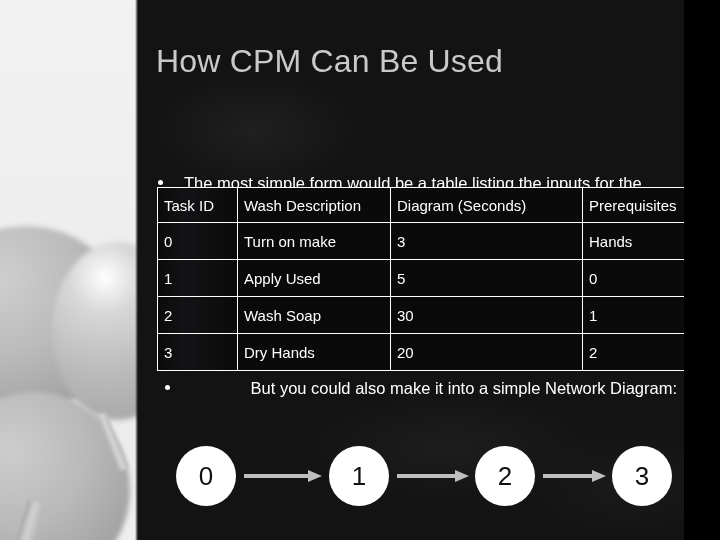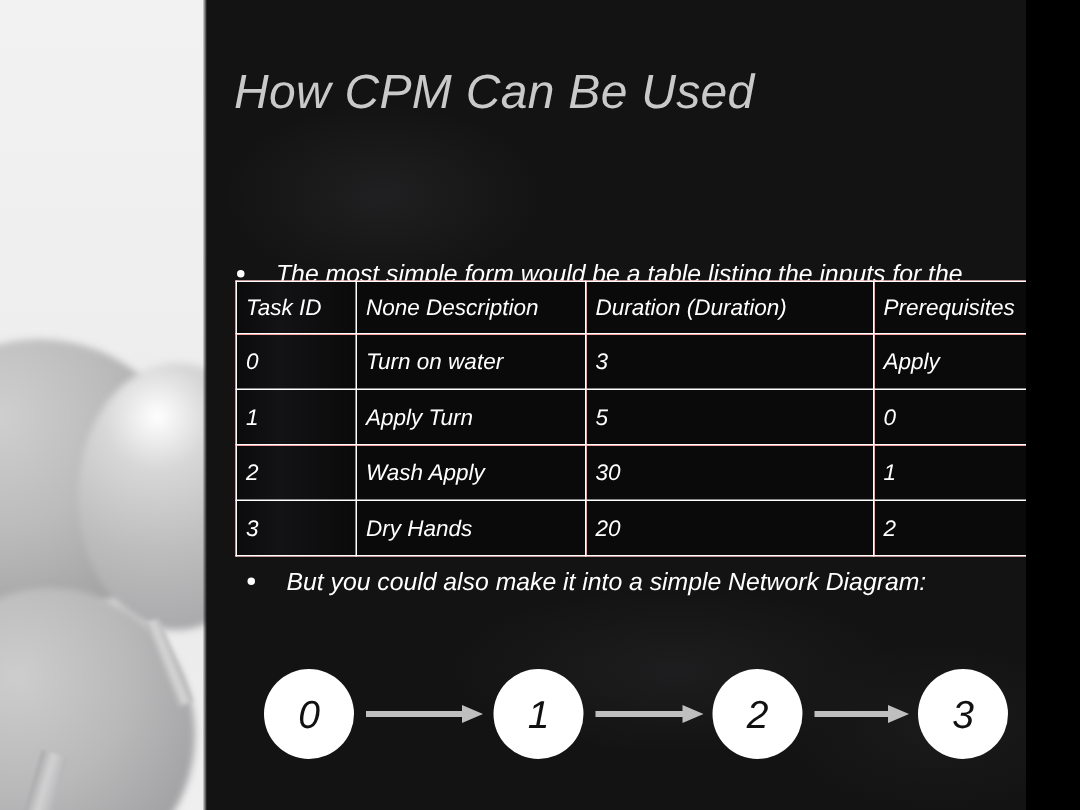--- a/index.html
+++ b/index.html
@@ -9,21 +9,20 @@
   }
   body {
     font-family: "Liberation Sans", sans-serif;
   }
   #slide {
     position: relative;
     width: 684px;
     height: 540px;
     background: #131313;
     overflow: hidden;
-    font-style: italic;
   }
 
   
   #photo-strip {
     position: absolute;
     left: 0; top: 0;
     width: 138px;
     height: 540px;
     overflow: hidden;
     background: #ececed;
@@ -111,30 +110,30 @@
   }
   .bullet-dot {
     position: absolute;
     left: 8px;
     top: 9px;
     width: 5px; height: 5px;
     border-radius: 50%;
     background: #ffffff;
   }
   #bullet-1 { left: 150px; top: 124px; width: 545px; margin-top: 47px; }
-  #bullet-2 { left: 157px; top: 376px; width: 520px; }
+  #bullet-2 { left: 157px; top: 376px; width: 520px; text-align: right; }
 
   
   #task-table {
     position: absolute;
     left: 157px; top: 187px;
     width: 556px;
     border-collapse: collapse;
     table-layout: fixed;
-    background: #ef4444;
+    background: #404040;
   }
   #task-table th, #task-table td {
     border: 1.4px solid #ffffff;
     color: #ffffff;
     font-size: 15px;
     font-weight: normal;
     text-align: left;
     padding: 5px 5px 5px 6px;
     height: 26px;
     vertical-align: middle;
@@ -239,41 +238,41 @@
   <table id="task-table">
     <colgroup>
       <col class="c0">
         <col class="c1">
         <col class="c2">
         <col class="c3">
     </colgroup>
     <thead>
       <tr>
         <th class="col-id">Task ID</th>
-        <th>None Description</th>
-        <th>Duration (Duration)</th>
+        <th>Wash Description</th>
+        <th>Diagram (Seconds)</th>
         <th>Prerequisites</th>
       </tr>
     </thead>
     <tbody>
       <tr>
         <td class="col-id">0</td>
-        <td>Turn on water</td>
+        <td>Turn on make</td>
         <td>3</td>
-        <td>Apply</td>
+        <td>Hands</td>
       </tr>
       <tr>
         <td class="col-id">1</td>
-        <td>Apply Turn</td>
+        <td>Apply Used</td>
         <td>5</td>
         <td>0</td>
       </tr>
       <tr>
         <td class="col-id">2</td>
-        <td>Wash Apply</td>
+        <td>Wash Soap</td>
         <td>30</td>
         <td>1</td>
       </tr>
       <tr>
         <td class="col-id">3</td>
         <td>Dry Hands</td>
         <td>20</td>
         <td>2</td>
       </tr>
     </tbody>

